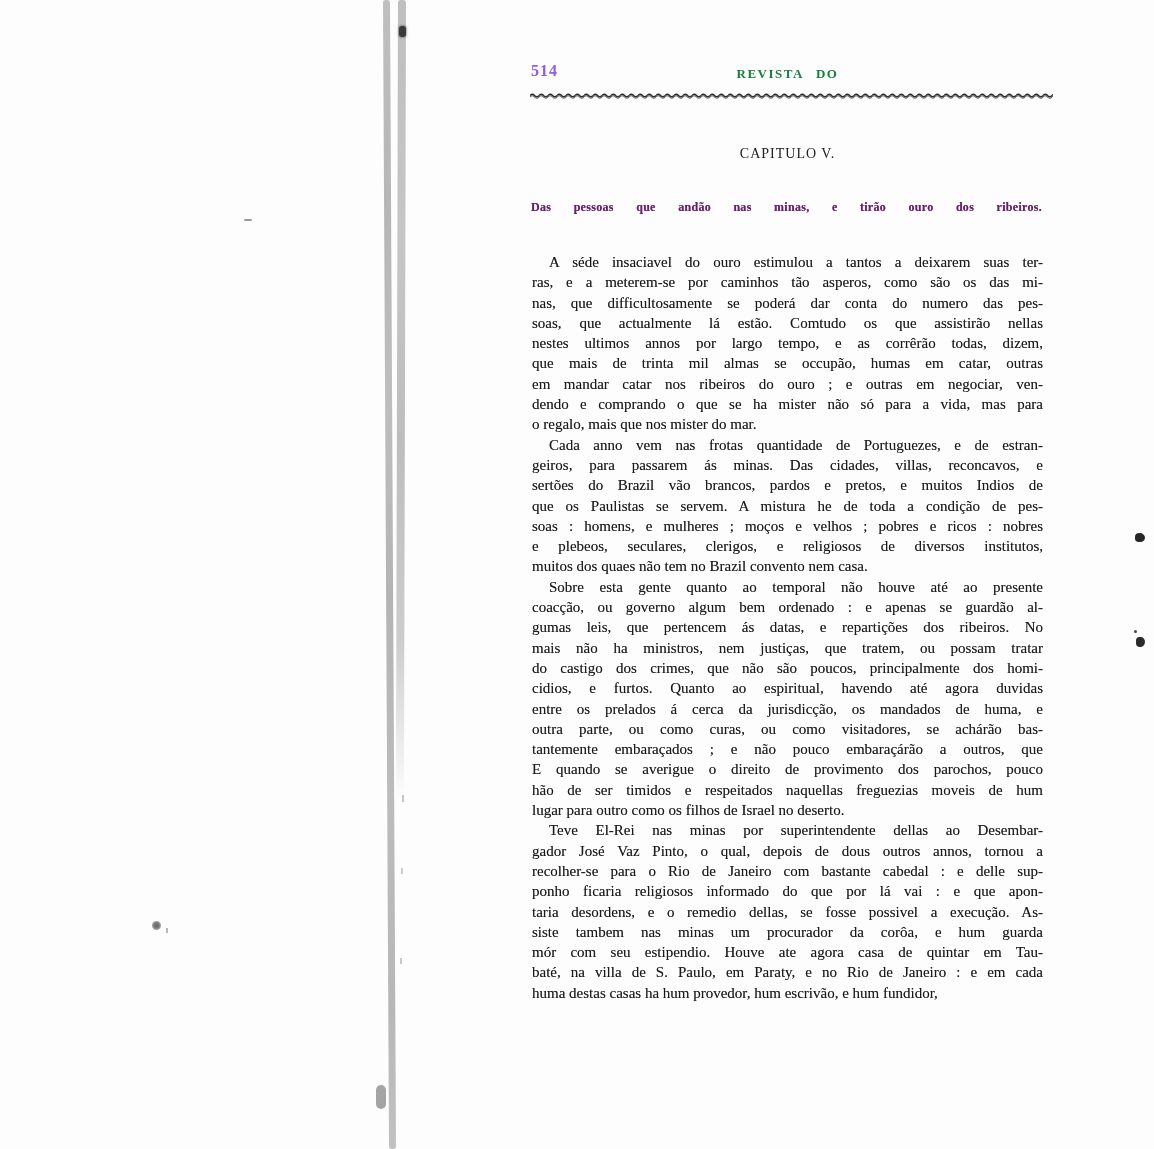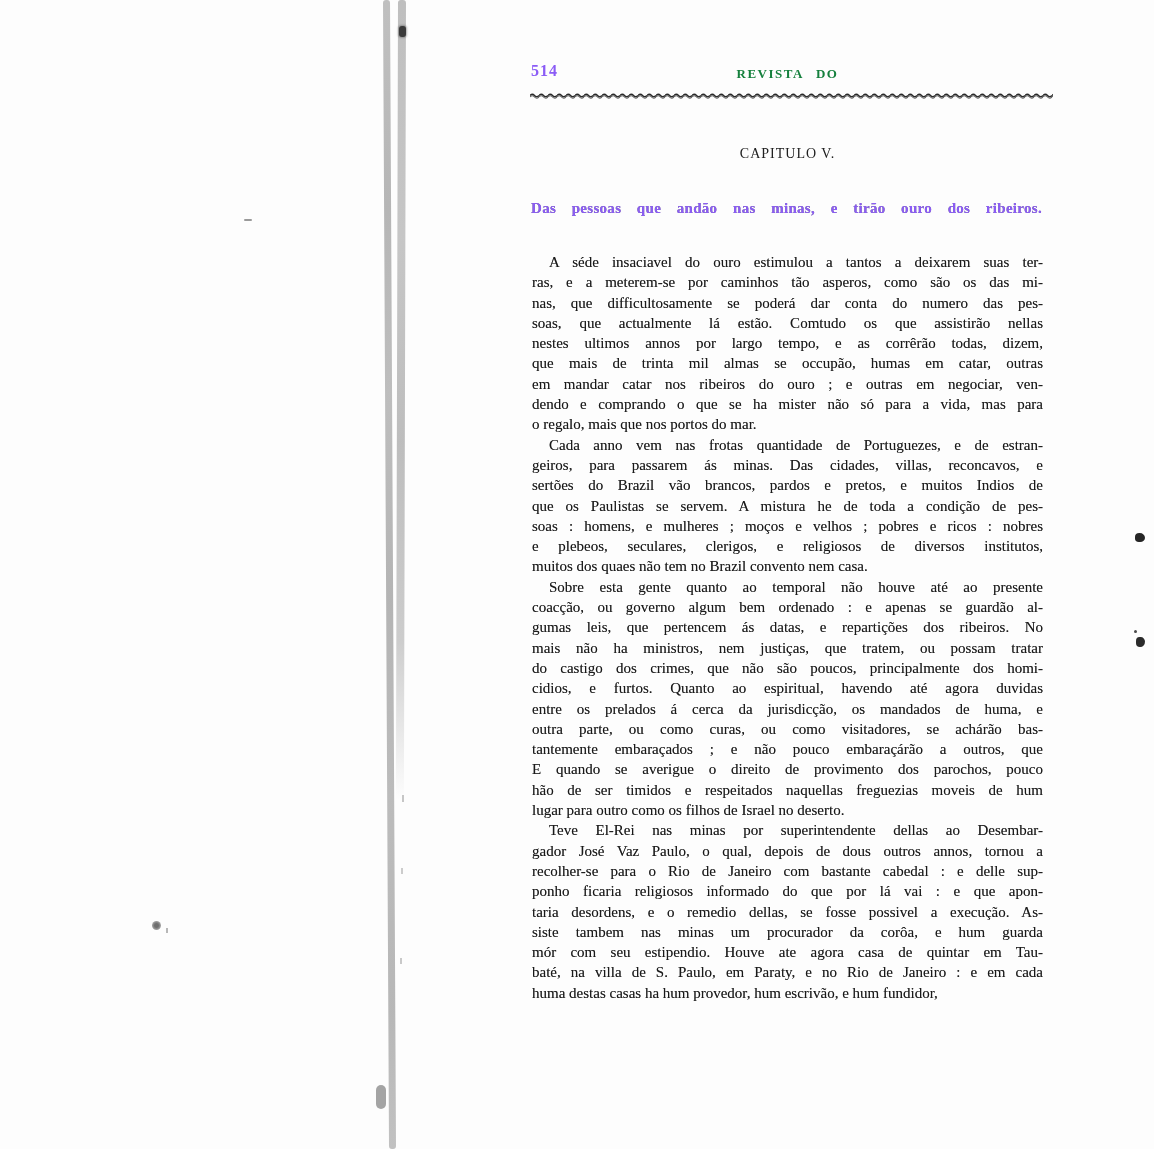--- a/index.html
+++ b/index.html
@@ -27,21 +27,21 @@
   .wave-rule{
     position:absolute;left:530px;top:86px;width:523px;height:8px;
   }
   
   .chapter-heading{
     position:absolute;left:532px;top:146px;width:511px;
     text-align:center;font-size:14px;letter-spacing:1px;color:#202020;
   }
   .section-heading{
     position:absolute;left:531px;top:200px;width:511px;
-    font-size:15px;font-weight:bold;color:#8b5cf6;
+    font-size:12px;font-weight:bold;color:#701a75;
     text-align:justify;text-align-last:justify;
     letter-spacing:.3px;word-spacing:2px;
     text-shadow:0 0 .5px rgba(0,0,0,.55);
   }
   
   .body-text{
     position:absolute;left:532px;top:252px;width:511px;
     font-size:15px;color:#1a1a1a;
     text-shadow:0 0 .4px rgba(0,0,0,.45);
   }
@@ -110,21 +110,21 @@
   <div class="body-text">
       <div class="para">
         <div class="line first">A séde insaciavel do ouro estimulou a tantos a deixarem suas ter-</div>
         <div class="line">ras, e a meterem-se por caminhos tão asperos, como são os das mi-</div>
         <div class="line">nas, que difficultosamente se poderá dar conta do numero das pes-</div>
         <div class="line">soas, que actualmente lá estão. Comtudo os que assistirão nellas</div>
         <div class="line">nestes ultimos annos por largo tempo, e as corrêrão todas, dizem,</div>
         <div class="line">que mais de trinta mil almas se occupão, humas em catar, outras</div>
         <div class="line">em mandar catar nos ribeiros do ouro ; e outras em negociar, ven-</div>
         <div class="line">dendo e comprando o que se ha mister não só para a vida, mas para</div>
-        <div class="line last">o regalo, mais que nos portos do mar.</div>
+        <div class="line last">o regalo, mais que nos mister do mar.</div>
       </div>
       <div class="para">
         <div class="line first">Cada anno vem nas frotas quantidade de Portuguezes, e de estran-</div>
         <div class="line">geiros, para passarem ás minas. Das cidades, villas, reconcavos, e</div>
         <div class="line">sertões do Brazil vão brancos, pardos e pretos, e muitos Indios de</div>
         <div class="line">que os Paulistas se servem. A mistura he de toda a condição de pes-</div>
         <div class="line">soas : homens, e mulheres ; moços e velhos ; pobres e ricos : nobres</div>
         <div class="line">e plebeos, seculares, clerigos, e religiosos de diversos institutos,</div>
         <div class="line last">muitos dos quaes não tem no Brazil convento nem casa.</div>
       </div>
@@ -137,21 +137,21 @@
         <div class="line">cidios, e furtos. Quanto ao espiritual, havendo até agora duvidas</div>
         <div class="line">entre os prelados á cerca da jurisdicção, os mandados de huma, e</div>
         <div class="line">outra parte, ou como curas, ou como visitadores, se achárão bas-</div>
         <div class="line">tantemente embaraçados ; e não pouco embaraçárão a outros, que</div>
         <div class="line">E quando se averigue o direito de provimento dos parochos, pouco</div>
         <div class="line">hão de ser timidos e respeitados naquellas freguezias moveis de hum</div>
         <div class="line last">lugar para outro como os filhos de Israel no deserto.</div>
       </div>
       <div class="para">
         <div class="line first">Teve El-Rei nas minas por superintendente dellas ao Desembar-</div>
-        <div class="line">gador José Vaz Paulo, o qual, depois de dous outros annos, tornou a</div>
+        <div class="line">gador José Vaz Pinto, o qual, depois de dous outros annos, tornou a</div>
         <div class="line">recolher-se para o Rio de Janeiro com bastante cabedal : e delle sup-</div>
         <div class="line">ponho ficaria religiosos informado do que por lá vai : e que apon-</div>
         <div class="line">taria desordens, e o remedio dellas, se fosse possivel a execução. As-</div>
         <div class="line">siste tambem nas minas um procurador da corôa, e hum guarda</div>
         <div class="line">mór com seu estipendio. Houve ate agora casa de quintar em Tau-</div>
         <div class="line">baté, na villa de S. Paulo, em Paraty, e no Rio de Janeiro : e em cada</div>
         <div class="line last">huma destas casas ha hum provedor, hum escrivão, e hum fundidor,</div>
       </div>
     </div>
 

